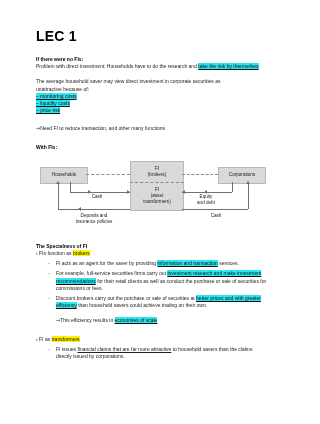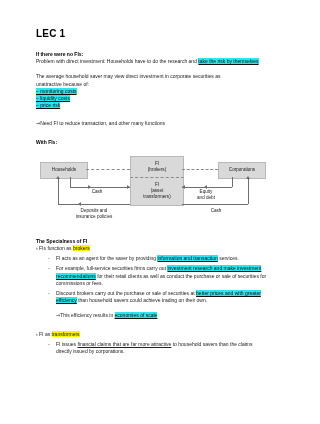--- a/index.html
+++ b/index.html
@@ -16,21 +16,21 @@
     font-family: "Liberation Sans", sans-serif;
     color: #1a1a1a;
   }
   .doc {
     position: absolute;
     left: 36px;
     top: 28px;
     width: 232px;
   }
   .title {
-    font-size: 10px;
+    font-size: 14px;
     font-weight: bold;
     letter-spacing: 0.2px;
     margin: 0 0 12px 0;
     color: #000;
   }
   .para {
     font-size: 5.0px;
     line-height: 7.2px;
     margin: 0 0 0 0;
     color: #222;

